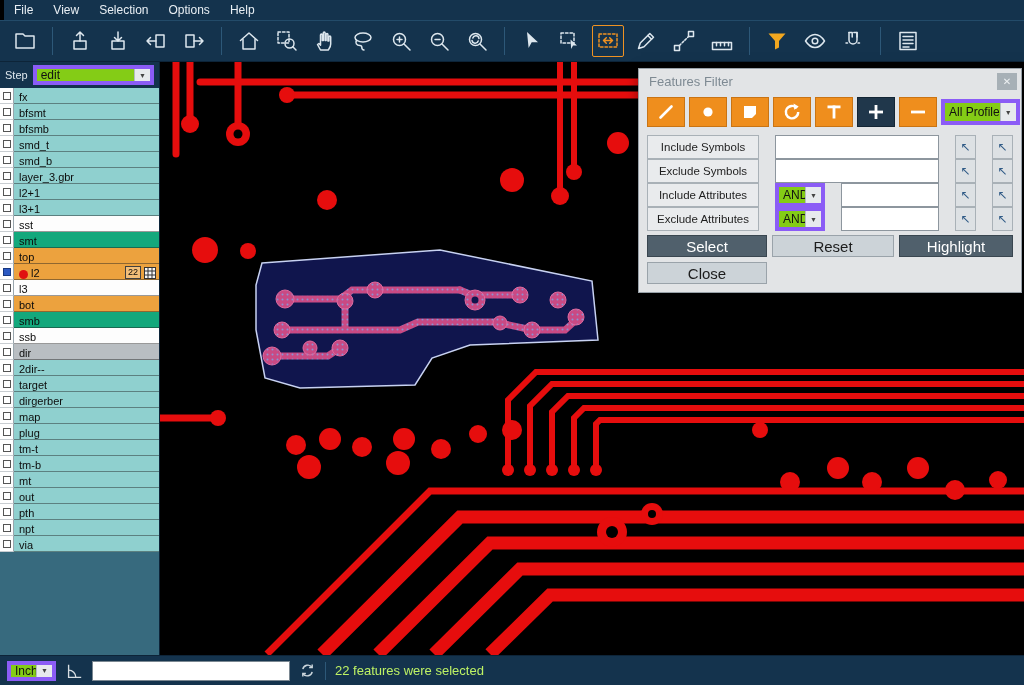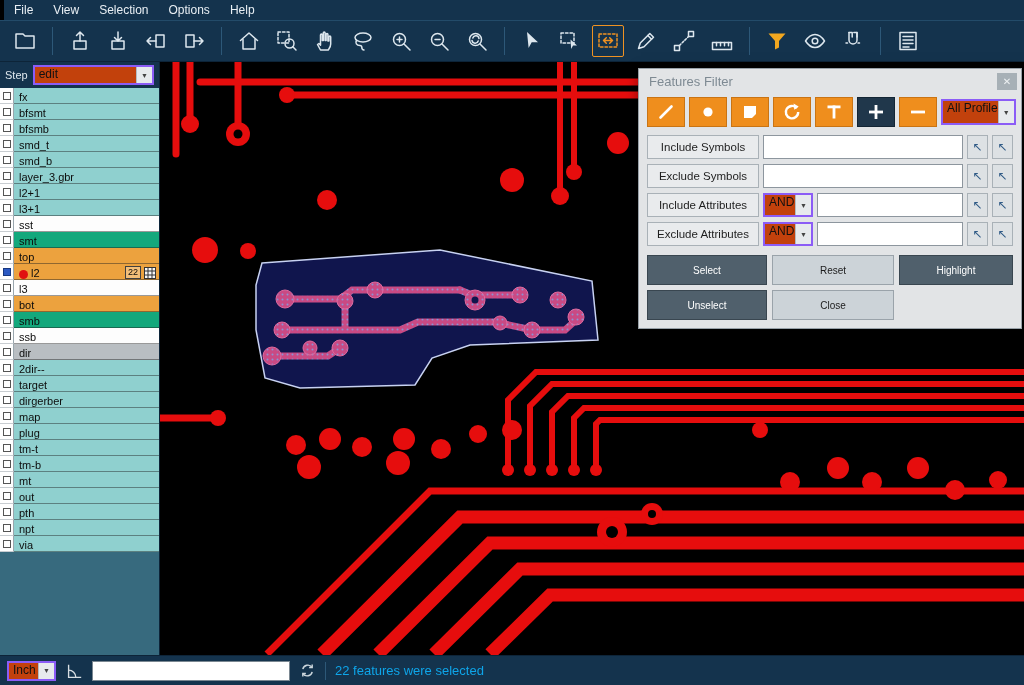--- a/index.html
+++ b/index.html
@@ -10,21 +10,21 @@
   .menu-item{color:#e9eff4;font-size:12px;padding:0 10px;line-height:20px;cursor:default}
   .toolbar{position:absolute;top:20px;left:0;right:0;height:42px;background:#14334d;border-top:1px solid #234b69;border-bottom:1px solid #0d2438;display:flex;align-items:center;padding-left:6px;z-index:8}
   .tbtn{width:32px;height:32px;margin:0 3px;display:flex;align-items:center;justify-content:center;border:1px solid transparent;border-radius:2px;flex:none}
   .tbtn svg{display:block}
   .tbtn.active{border-color:#ef9222}
   .tsep{width:1px;height:28px;background:#2d5878;margin:0 8px;flex:none}
   
   .sidebar{position:absolute;top:62px;left:0;width:160px;bottom:30px;background:#376a7e;border-right:1px solid #0d2438;z-index:6;display:flex;flex-direction:column}
   .step-row{height:26px;background:#14334d;display:flex;align-items:center;padding:0 5px;gap:5px;flex:none}
   .step-label{color:#dfe8ee;font-size:11px}
-  .combo{background:#c2410c;border:2px solid #8b5cf6;height:20px;display:flex;font-size:12px;color:#111}
+  .combo{background:#84cc16;border:4px solid #8b5cf6;height:20px;display:flex;align-items:center;font-size:12px;color:#111}
   .combo .combo-text{padding-left:4px;white-space:nowrap;overflow:hidden}
   .combo .arrow{margin-left:auto;width:16px;align-self:stretch;border-left:1px solid #b4bcc2;background:#e7eaed;display:flex;align-items:center;justify-content:center;font-size:7px;color:#444;flex:none}
   .step-combo{flex:1}
   .layers{background:#fff}
   .layer-row{display:flex;height:16px}
   .chk{width:14px;background:#fff;display:flex;align-items:center;justify-content:center;border-right:1px solid #9aa6ad;border-bottom:1px solid #c8cdd1;flex:none}
   .chk .box{width:8px;height:8px;border:1px solid #555;background:#fff}
   .chk .box.checked{background:#2b59c3;border-color:#16377f}
   .lbl{flex:1;font-size:11px;color:#0c0c0c;border-bottom:1px solid rgba(30,30,30,.45);display:flex;align-items:flex-end;gap:3px;padding:0 3px 0 5px;overflow:hidden;white-space:nowrap}
   .lbl.teal{background:#8fd0cf}
@@ -43,34 +43,34 @@
   
   .dialog{position:absolute;left:638px;top:68px;width:384px;background:#e2e4e6;border:1px solid #98a1a8;box-shadow:3px 5px 14px rgba(0,0,0,.6);z-index:10;padding-bottom:8px}
   .dlg-title{height:26px;line-height:26px;padding-left:10px;color:#7e8a93;font-size:13px}
   .dlg-close{position:absolute;top:4px;right:4px;width:20px;height:17px;background:#a7b0b6;color:#eef1f3;font-size:10px;line-height:17px;text-align:center;cursor:default}
   .tool-row{display:flex;align-items:center;padding:2px 8px 8px;gap:4px}
   .shape-btn{width:38px;height:30px;display:flex;align-items:center;justify-content:center;border:1px solid;flex:none}
   .shape-btn svg{display:block}
   .shape-btn.orange{background:#ef8e1d;border-color:#c97414}
   .shape-btn.dark{background:#20374b;border-color:#132534}
   .profile-combo{margin-left:auto;width:96px;height:26px}
-  .frow{display:flex;align-items:center;padding:0 8px;margin-bottom:5px;gap:4px}
+  .frow{display:flex;align-items:center;padding:0 8px;gap:16px}
   .flabel{width:112px;height:24px;background:#e9ebed;border:1px solid #a9b1b7;font-size:11.5px;display:flex;align-items:center;justify-content:center;color:#1e1e1e;flex:none}
   .ffield{flex:1;height:24px;background:#fff;border:1px solid #8d969e;font-size:12px;padding:0 4px;font-family:inherit}
   .fand{width:50px;height:24px;flex:none}
   .fbtn{width:21px;height:24px;background:#dde1e4;border:1px solid #a9b1b7;display:flex;align-items:center;justify-content:center;color:#2f5a86;font-size:12px;flex:none}
   .actions{display:grid;grid-template-columns:120px 122px 1fr;gap:5px;padding:4px 8px 0}
-  .abtn{height:30px;font-size:10px;display:flex;align-items:center;justify-content:center;border:1px solid;cursor:default}
+  .abtn{height:22px;font-size:15px;display:flex;align-items:center;justify-content:center;border:1px solid;cursor:default}
   .abtn.dark{background:#50606c;border-color:#394650;color:#fff}
   .abtn.light{background:#ccd3d8;border-color:#9aa3aa;color:#1c1c1c}
   
   .statusbar{position:absolute;left:0;right:0;bottom:0;height:30px;background:#14334d;border-top:1px solid #0d2438;display:flex;align-items:center;padding:0 7px;gap:9px;z-index:8}
   .unit-combo{width:49px;height:20px}
   .sb-input{width:198px;height:20px;background:#fff;border:1px solid #7a8791;font-size:12px;padding:0 4px;font-family:inherit}
-  .status-msg{color:#0ea5e9;font-size:13px;white-space:nowrap}
+  .status-msg{color:#bef264;font-size:13px;white-space:nowrap}
   .ssep{width:1px;height:18px;background:#2d5878;flex:none}
   .sbicon{display:flex;flex:none}
 </style>
 </head>
 <body>
 
 <div class="menubar">
     <div class="menu-item">File</div>
     <div class="menu-item">View</div>
     <div class="menu-item">Selection</div>
@@ -656,21 +656,20 @@
         </div>
         <div class="ffield"></div>
         <div class="fbtn">↖</div>
         <div class="fbtn">↖</div>
       </div>
     </div>
   <div class="actions">
       <div class="abtn dark">Select</div>
       <div class="abtn light">Reset</div>
       <div class="abtn dark">Highlight</div>
-      <div class="abtn dark">Unselect</div>
       <div class="abtn light">Close</div>
     </div>
 </div>
 
 <div class="statusbar">
   <div class="combo unit-combo">
     <span class="combo-text">Inch</span>
     <span class="arrow">▼</span>
   </div>
   <span class="sbicon">

